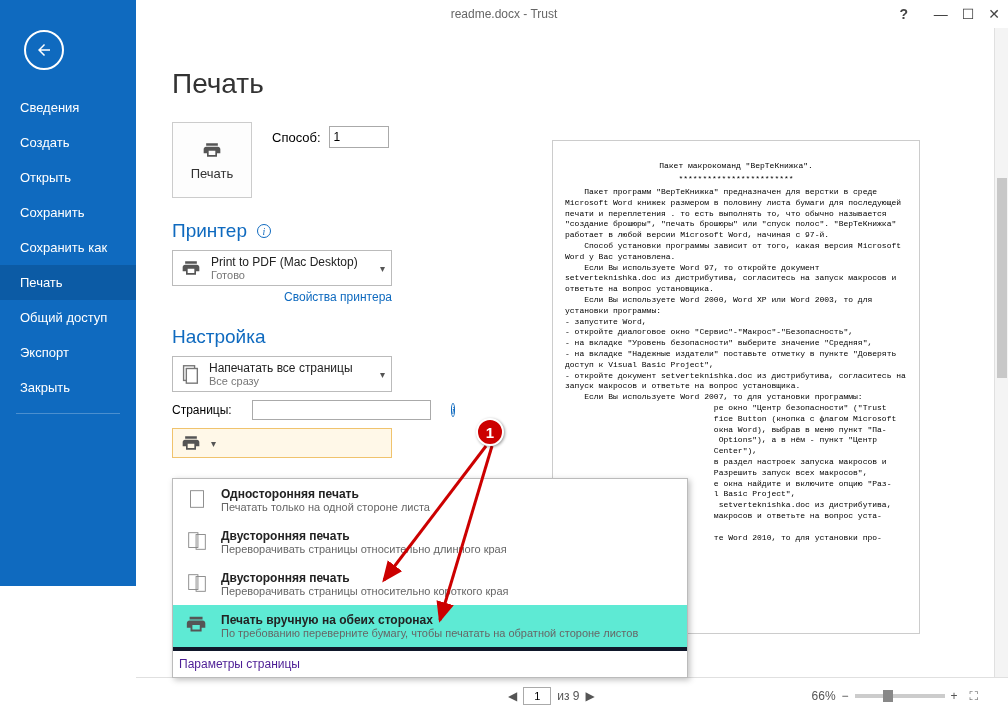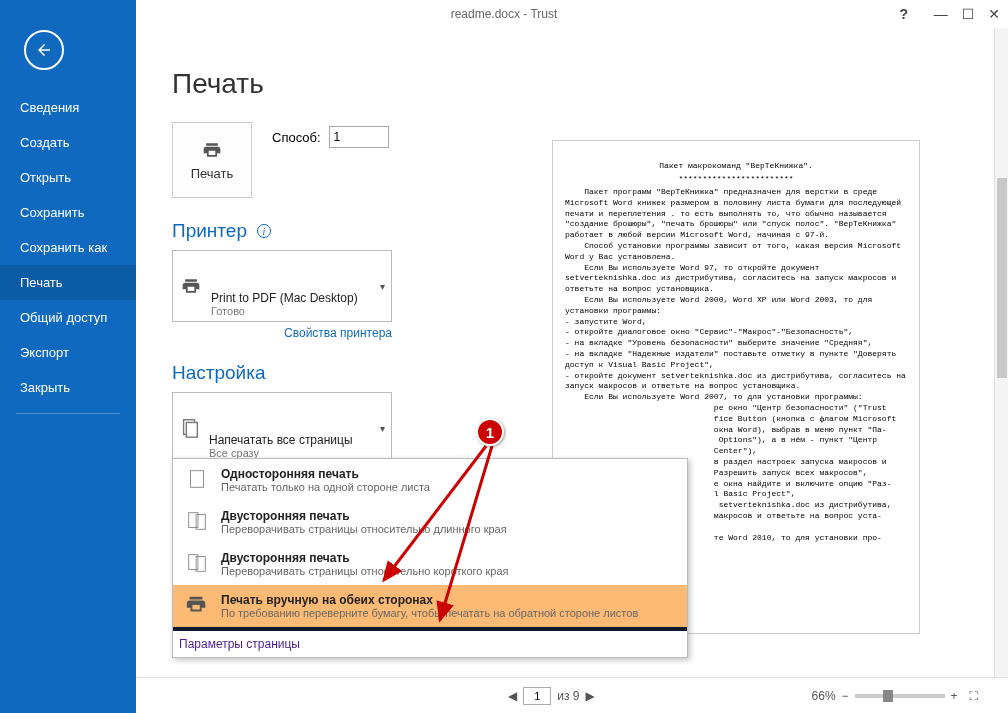--- a/index.html
+++ b/index.html
@@ -5,49 +5,49 @@
 * { box-sizing: border-box; margin: 0; padding: 0; font-family: "Segoe UI", sans-serif; }
 body { width: 1008px; height: 713px; background: #fff; overflow: hidden; position: relative; }
 
 .titlebar { height: 28px; background: #fff; display: flex; align-items: center; position: relative; }
 .titlebar .title { position: absolute; left: 50%; transform: translateX(-50%); font-size: 12px; color: #666; }
 .titlebar .win-controls { position: absolute; right: 8px; display: flex; gap: 14px; color: #444; font-size: 14px; }
 .titlebar .help { position: absolute; right: 100px; color: #444; font-size: 14px; font-weight:bold; }
 
 .signin { position: absolute; right: 18px; top: 42px; font-size: 13px; color: #444; text-decoration: underline; }
 
-.sidebar { position: absolute; left: 0; top: 0; width: 136px; height: 713px; background: #0f6abf; color: #fff; }
+.sidebar { position: absolute; left: 0; top: 0; width: 136px; height: 586px; background: #0f6abf; color: #fff; }
 .back-btn { width: 40px; height: 40px; border: 2px solid #fff; border-radius: 50%; margin: 30px 0 20px 24px; display: flex; align-items: center; justify-content: center; }
 .back-btn svg { fill: #fff; }
 .nav-item { padding: 10px 20px; font-size: 13px; cursor: pointer; }
 .nav-item.active { background: #0c5ba5; }
 .nav-group-sep { height: 1px; background: rgba(255,255,255,0.25); margin: 8px 16px; }
 
 .main { position: absolute; left: 136px; top: 28px; right: 0; bottom: 0; background: #fff; padding: 40px 0 0 36px; }
 .page-title { font-size: 28px; font-weight: 300; color: #333; margin-bottom: 22px; }
 
 .print-btn { width: 80px; height: 76px; border: 1px solid #ccc; background: #fdfdfd; display: inline-flex; flex-direction: column; align-items: center; justify-content: center; gap: 6px; font-size: 13px; color: #333; }
 .copies-row { display: inline-flex; align-items: center; margin-left: 20px; vertical-align: top; margin-top: 4px; gap: 8px; font-size: 13px; }
 .copies-row input { width: 60px; height: 22px; border: 1px solid #aaa; padding: 0 4px; font-size: 12px; }
 
 .section-h { font-size: 19px; color: #0f6abf; margin: 22px 0 8px 0; font-weight: 400; display:flex; align-items:center; gap:10px;}
 .info-icon { display:inline-block; width:14px; height:14px; border:1px solid #0f6abf; border-radius:50%; color:#0f6abf; font-size:10px; text-align:center; line-height:13px; font-style:italic; font-family:serif;}
 .combo { width: 220px; border: 1px solid #bbb; display: flex; align-items: center; padding: 4px 6px; gap: 8px; background: #fff; position: relative; }
-.combo .txt { flex: 1; margin-top: 36px; }
+.combo .txt { flex: 1; }
 .combo .line1 { font-size: 12px; color: #222; white-space: nowrap; overflow: hidden; text-overflow: ellipsis; }
 .combo .line2 { font-size: 11px; color: #777; white-space: nowrap; overflow: hidden; text-overflow: ellipsis; }
 .combo .chev { font-size: 10px; color: #555; }
 .combo.sel { border-color: #f0c36d; background: #fff8e8; }
 .link { color: #0f6abf; font-size: 12px; display: block; text-align: right; width: 220px; margin-top: 4px; }
 .field-row { display: flex; align-items: center; gap: 20px; margin-top: 8px; font-size: 12px; width:220px; }
 .field-row input { flex: 1; height: 20px; border: 1px solid #aaa; }
 
-.dropdown { position: absolute; left: 172px; top: 458px; width: 516px; background: #fff; border: 1px solid #bbb; box-shadow: 2px 2px 6px rgba(0,0,0,0.25); z-index: 50; }
+.dropdown { position: absolute; left: 172px; top: 478px; width: 516px; background: #fff; border: 1px solid #bbb; box-shadow: 2px 2px 6px rgba(0,0,0,0.25); z-index: 50; }
 .dd-item { display: flex; gap: 10px; padding: 8px 10px; align-items: flex-start; }
-.dd-item.highlight { background: #fdba74; }
+.dd-item.highlight { background: #5eead4; }
 .dd-item .ico { width: 28px; height: 24px; display:flex; align-items:center; justify-content:center; }
 .dd-item .dt1 { font-size: 12px; font-weight: 600; color: #222; }
 .dd-item .dt2 { font-size: 11px; color: #666; }
 .dd-footer { text-align:left; padding: 6px; font-size:12px; color:#4c1d95; border-top:4px solid #0f172a; }
 
 .preview { position: absolute; left: 552px; top: 140px; width: 368px; height: 494px; border: 1px solid #ccc; background: #fff; padding: 20px 12px; overflow: hidden; }
 .preview pre { font-family: "Courier New", monospace; font-size: 8px; line-height: 1.35; white-space: pre-wrap; color: #000; text-align:left;}
 .preview .doc-title { text-align:center; font-family:"Courier New",monospace; font-size:8px; margin-bottom:4px;}
 .vscroll { position:absolute; right:0; top:28px; bottom:0; width:14px; border-left:1px solid #e0e0e0; background:#f4f4f4;}
 .vscroll .thumb { position:absolute; top:150px; left:2px; width:10px; height:200px; background:#c8c8c8;}

